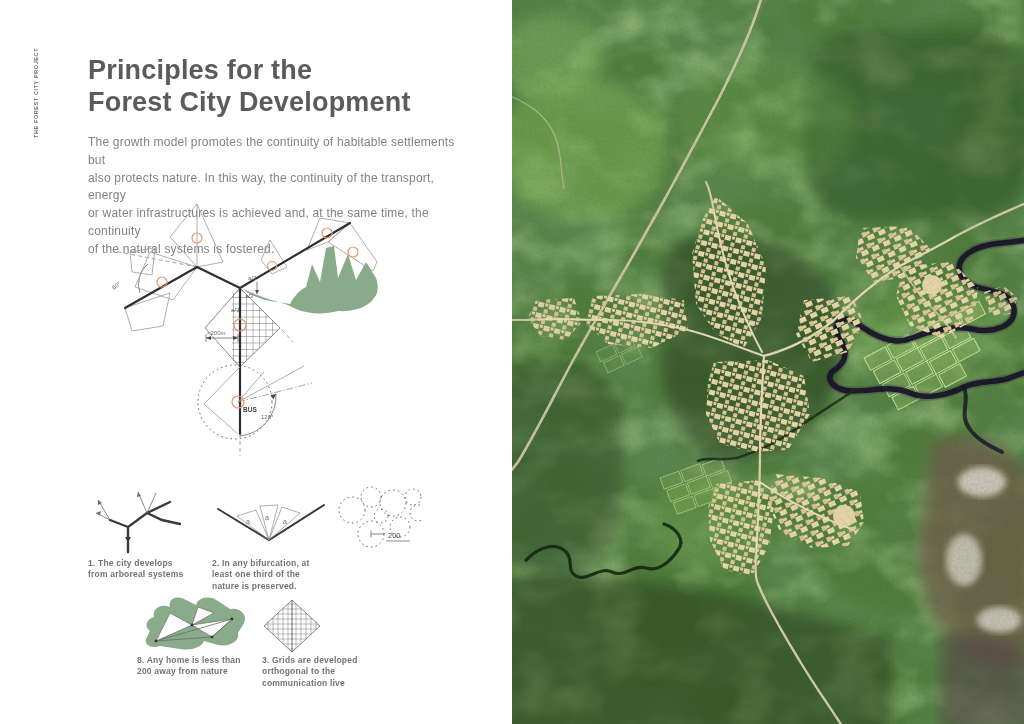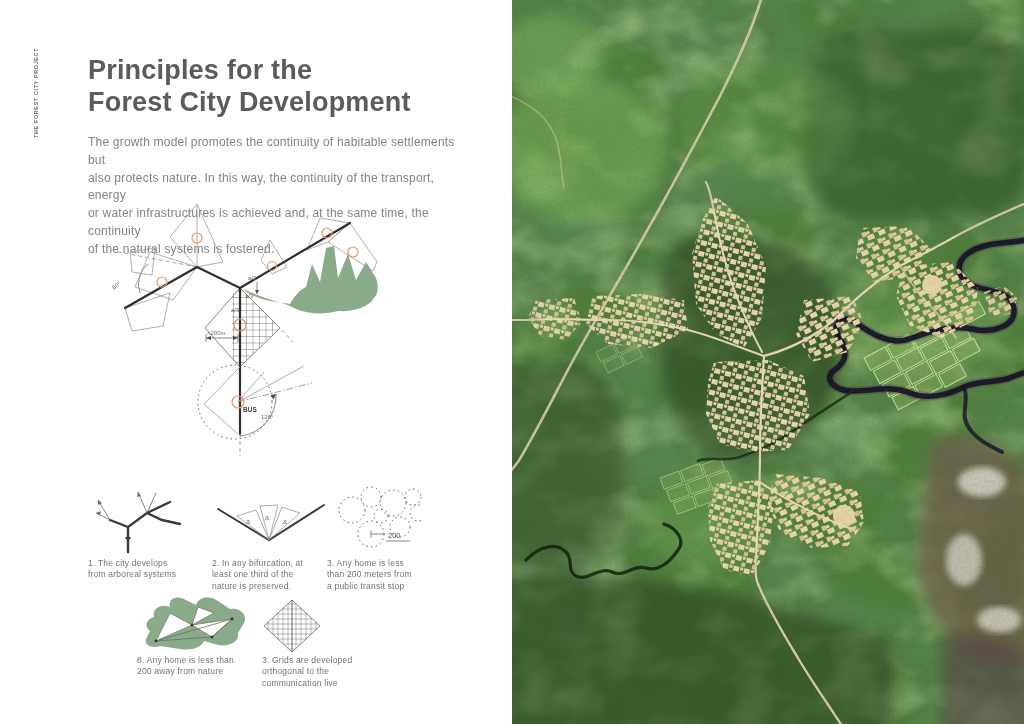--- a/index.html
+++ b/index.html
@@ -6,21 +6,21 @@
     font-family:"Liberation Sans",sans-serif;overflow:hidden;}
   .page{position:absolute;inset:0;width:1024px;height:724px;background:#fff;}
   .left-page{position:absolute;left:0;top:0;width:512px;height:724px;background:#fff;}
   .vlabel{position:absolute;left:33px;top:138px;transform:rotate(-90deg);
     transform-origin:left top;font-size:5.5px;font-weight:bold;letter-spacing:.6px;
     color:#6e7072;white-space:nowrap;}
   .title{position:absolute;left:88px;top:54px;font-size:27px;line-height:1.2;
     font-weight:bold;color:#595b5d;letter-spacing:.2px;white-space:pre-line;}
   .intro{position:absolute;left:88px;top:134px;width:380px;font-size:12px;
     line-height:1.48;color:#808285;letter-spacing:.2px;white-space:pre-line;}
-  .cap{position:absolute;font-size:8.5px;font-weight:normal;color:#717375;
+  .cap{position:absolute;font-size:8.5px;font-weight:bold;color:#717375;
     line-height:1.35;letter-spacing:.2px;white-space:pre-line;}
   svg{position:absolute;display:block;}
   .thick{stroke:#2e2e2d;stroke-width:2.2;fill:none;stroke-linecap:round;}
   .thin{stroke:#9a9a98;stroke-width:.8;fill:none;}
   .thin2{stroke:#6a6a68;stroke-width:.8;fill:none;}
   .dash{stroke:#8a8a88;stroke-width:.8;fill:none;stroke-dasharray:4 3;}
   .dashdot{stroke:#8a8a88;stroke-width:.8;fill:none;stroke-dasharray:7 2 1.5 2;}
   .ring{stroke:#e8966b;stroke-width:1.2;fill:none;}
   .dlabel{font-size:6px;fill:#6b6b69;}
   .grid{stroke:#777;stroke-width:.5;}
@@ -160,23 +160,20 @@
                               M0,6 H60 M0,11 H60 M0,16 H60 M0,21 H60 M0,26 H60 M0,31 H60 M0,36 H60 M0,41 H60 M0,46 H60 M0,51 H60"></path>
       </g>
       <path d="M30,2 L30,54" stroke="#555" stroke-width=".9"></path>
     </svg>
 
     <div class="cap" style="left:88px;top:558px">1. The city develops
 from arboreal systems</div>
     <div class="cap" style="left:212px;top:558px">2. In any bifurcation, at
 least one third of the
 nature is preserved.</div>
-    <div class="cap" style="left:327px;top:558px">3. Any home is less
-than 200 meters from
-a public transit stop</div>
     <div class="cap" style="left:137px;top:655px">8. Any home is less than
 200 away from nature</div>
     <div class="cap" style="left:262px;top:655px">3. Grids are developed
 orthogonal to the
 communication live</div>
   </div>
 
   <svg style="left:512px;top:0" width="512" height="724" viewBox="0 0 512 724">
     <defs>
       <filter id="f-dark" x="0" y="0" width="100%" height="100%">

